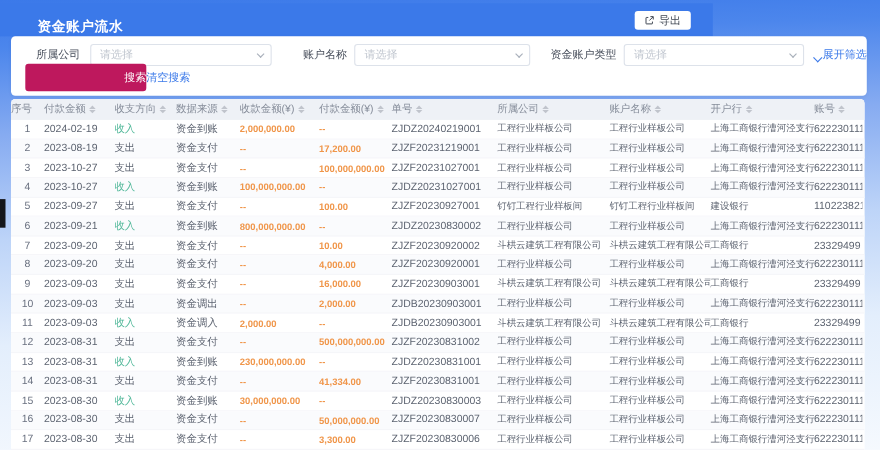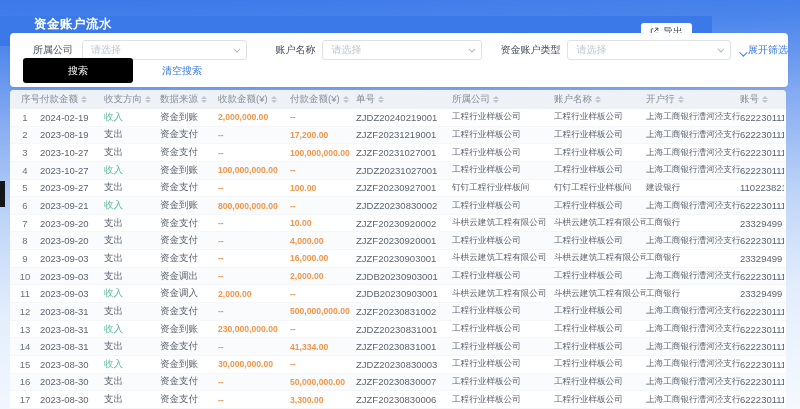--- a/index.html
+++ b/index.html
@@ -3,48 +3,48 @@
 <meta charset="utf-8">
 <style>
   * { margin:0; padding:0; box-sizing:border-box; }
   html,body { width:800px; height:409px; overflow:hidden; }
   body {
     font-family:"Liberation Sans","DejaVu Sans",sans-serif;
     background:linear-gradient(178deg,#3b79e9 0%,#4c86ec 10%,#86abf1 28%,#bdd4f8 50%,#e3eefc 72%,#f5f9fe 100%);
     position:relative;
   }
   
-  .titlebar { position:absolute; left:0; top:16px; width:712px; height:30px; background:#3b79e9; display:flex; align-items:flex-start; }
+  .titlebar { position:absolute; left:0; top:3px; width:648px; height:30px; background:#3b79e9; display:flex; align-items:flex-end; }
   .page-title { color:#ffffff; font-size:12.5px; font-weight:bold; margin-left:34px; letter-spacing:.5px; }
   .export-btn { position:absolute; right:20px; top:7px; height:17px; background:#ffffff; border:none; border-radius:3px;
     display:flex; align-items:center; gap:4px; padding:0 9px; font-size:10px; color:#3f4652; cursor:pointer; }
   .export-btn svg { width:9px; height:9px; }
   
   .filter-card { position:absolute; left:10px; top:33px; width:778px; height:54px; background:#ffffff; border-radius:4px;
     box-shadow:0 1px 3px rgba(30,60,120,.08); }
   .filter-row { position:absolute; left:0; top:6px; width:100%; height:22px; display:flex; align-items:center; }
   .f-label { font-size:10px; color:#464d5a; white-space:nowrap; }
   .lab1 { margin-left:23px; } .lab2 { margin-left:28px; } .lab3 { margin-left:18px; }
   .select { height:20px; background:#fff; border:1px solid #dde2ea; border-radius:3px; display:flex; align-items:center;
     justify-content:space-between; padding:0 8px; cursor:pointer; }
   .sel1 { width:183px; margin-left:9px; } .sel2 { width:177px; margin-left:7px; } .sel3 { width:181px; margin-left:7px; }
   .placeholder { font-size:10px; color:#c0c6cf; }
   .chev { width:5px; height:5px; border-right:1px solid #aab1bc; border-bottom:1px solid #aab1bc; transform:rotate(45deg) translateY(-2px); }
   .expand-link { margin-left:8px; display:flex; align-items:flex-end; gap:3px; color:#3b79e9; font-size:10px; cursor:pointer; white-space:nowrap; }
   .expand-chev { width:6px; height:6px; border-right:1.4px solid #3b79e9; border-bottom:1.4px solid #3b79e9; transform:rotate(45deg) translateY(-2px); }
   .btn-row { position:absolute; left:0; top:25px; display:flex; align-items:center; }
-  .search-btn { margin-left:13px; width:110px; height:25px; background:#000000; color:#fff; border:none; border-radius:3px;
-    font-size:10px; cursor:pointer; }
-  .clear-btn { margin-left:29px; background:none; border:none; color:#3b79e9; font-size:10px; cursor:pointer; }
+  .search-btn { margin-left:13px; width:110px; height:25px; background:#be185d; color:#fff; border:none; border-radius:3px;
+    font-size:10px; cursor:pointer;text-align:right; }
+  .clear-btn { background:none; border:none; color:#3b79e9; font-size:10px; cursor:pointer; }
   
   .table-card { position:absolute; left:10px; top:90px; width:776px; height:319px; background:#ffffff; border-radius:4px 4px 0 0; overflow:hidden; }
   .grid { display:grid; grid-template-columns:30px 64px 56px 58px 72px 66px 96px 102px 92px 94px 44px; }
   .thead { height:19px; background:#eef1f6; align-items:center; }
   .th { display:flex; align-items:center; font-size:9.5px; color:#868d9a; white-space:nowrap; overflow:hidden; padding-right:2px; }
-  .th:first-child { justify-content:flex-end; padding-right:0; }
+  .th:first-child { justify-content:flex-start; padding-right:0; }
   .caret { display:inline-flex; flex-direction:column; margin-left:3px; gap:1px; }
   .caret i { display:block; width:0; height:0; border-left:3px solid transparent; border-right:3px solid transparent; }
   .caret i.u { border-bottom:3.5px solid #c0c4cc; }
   .caret i.d { border-top:3.5px solid #c0c4cc; }
   .tr { height:17.65px; align-items:center; border-bottom:1px solid #f5f6f9; }
   .tr:nth-child(even) { background:#fafbfd; }
   .td { font-size:9.5px; color:#5c6370; white-space:nowrap; overflow:hidden; padding-right:3px; }
   .td.c0 { text-align:center; padding-right:0; color:#6a7180; }
   .td.c4,.td.c5 { font-size:8.6px; }
   .td.c7,.td.c8,.td.c9 { font-size:8.6px; }

